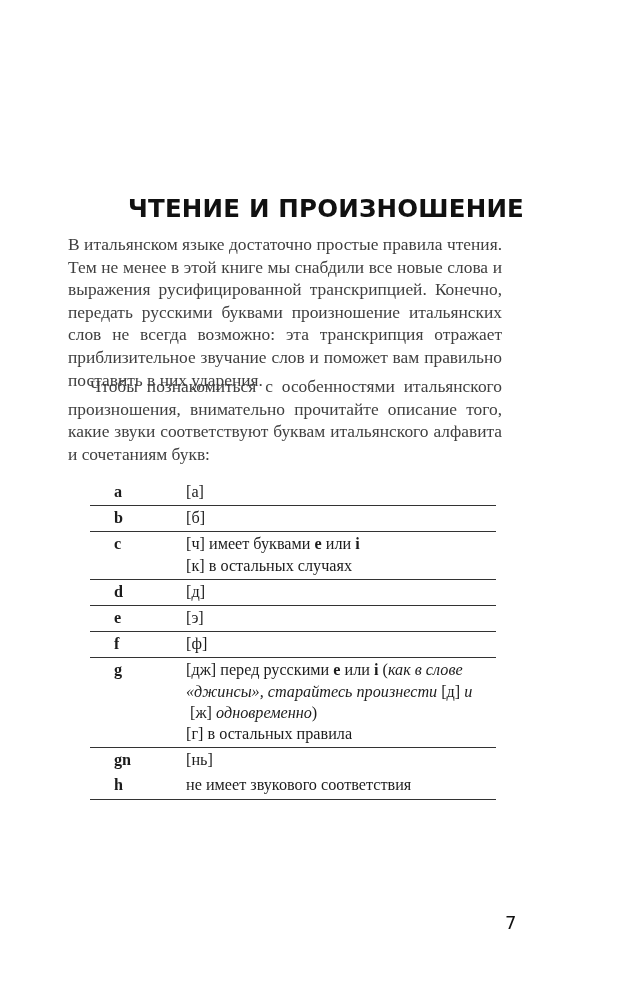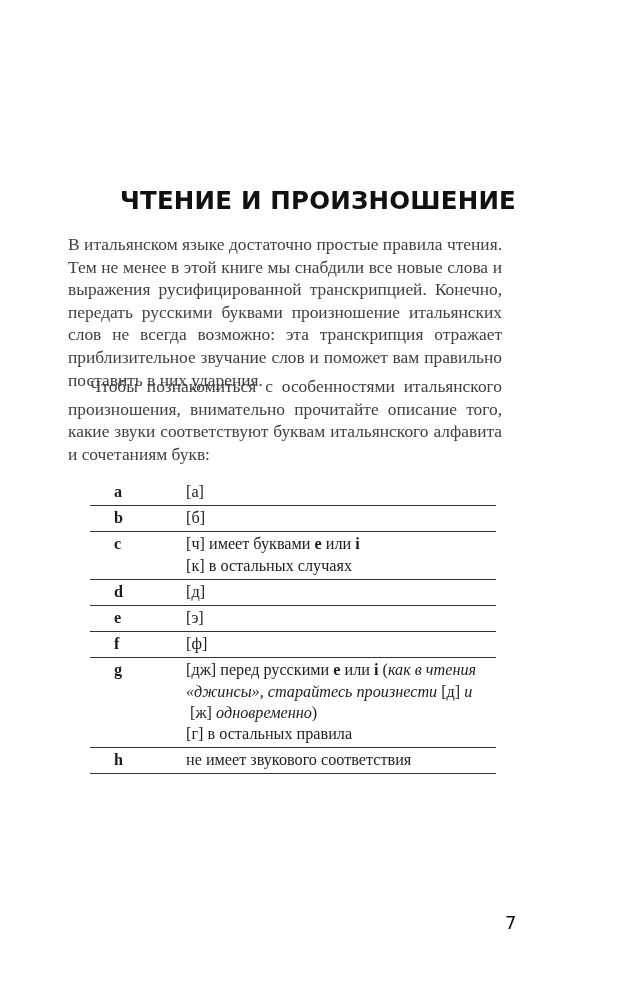--- a/index.html
+++ b/index.html
@@ -1,18 +1,18 @@
 <!DOCTYPE html>
 <html><head>
 <meta charset="utf-8">
 <style>
   html, body { margin: 0; padding: 0; background: #ffffff; }
   body { width: 619px; height: 1000px; position: relative; overflow: hidden; color: #1a1a1a; }
   .page-title {
-    position: absolute; left: 120px; top: 186px; margin: 0;
+    position: absolute; left: 120px; top: 186px; margin: 8px;
     font-family: "DejaVu Sans", sans-serif; font-weight: bold;
     font-size: 24.5px; letter-spacing: 0.2px; color: #111;
     white-space: nowrap;
   }
   .body-text {
     position: absolute; left: 68px; width: 434px;
     font-family: "Liberation Serif", serif; font-size: 17.4px;
     line-height: 22.6px; color: #404040;
   }
   .para { margin: 0; text-align: justify; text-align-last: left; }
@@ -82,23 +82,29 @@
       </tr>
       <tr class="row sep">
         <td class="letter">f</td>
         <td>
             <span class="line">[ф]</span>
           </td>
       </tr>
       <tr class="row sep">
         <td class="letter">g</td>
         <td>
-          <span class="line"><span>[дж] перед русскими </span><b>e</b><span> или </span><b>i</b><span> (</span><i>как в чтения «джинсы», старайтесь произнести </i><span>[д]</span><i> и </i>&nbsp;<span>[ж]</span> <i> одновременно</i><span>)</span></span>
+          <span class="line"><span>[дж] перед русскими </span><b>e</b><span> или </span><b>i</b><span> (</span><i>как в слове «джинсы», старайтесь произнести </i><span>[д]</span><i> и </i>&nbsp;<span>[ж]</span> <i> одновременно</i><span>)</span></span>
           <span class="line">[г] в остальных правила</span>
         </td>
+      </tr>
+      <tr class="row">
+        <td class="letter">gn</td>
+        <td>
+            <span class="line">[нь]</span>
+          </td>
       </tr>
       <tr class="row sep">
         <td class="letter">h</td>
         <td>
             <span class="line">не имеет звукового соответствия</span>
           </td>
       </tr>
     </tbody>
   </table>
 </div>

